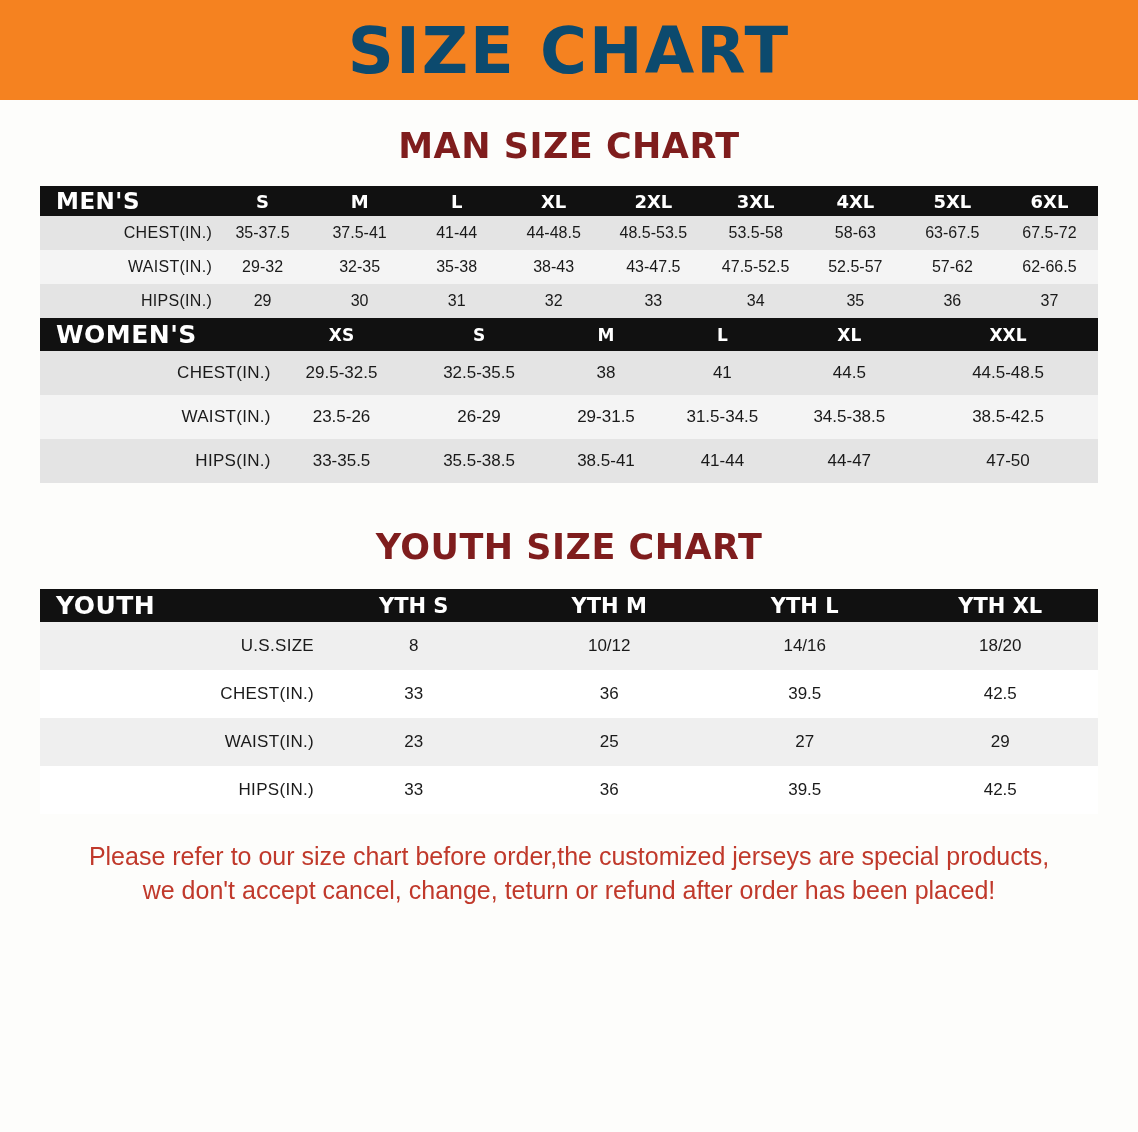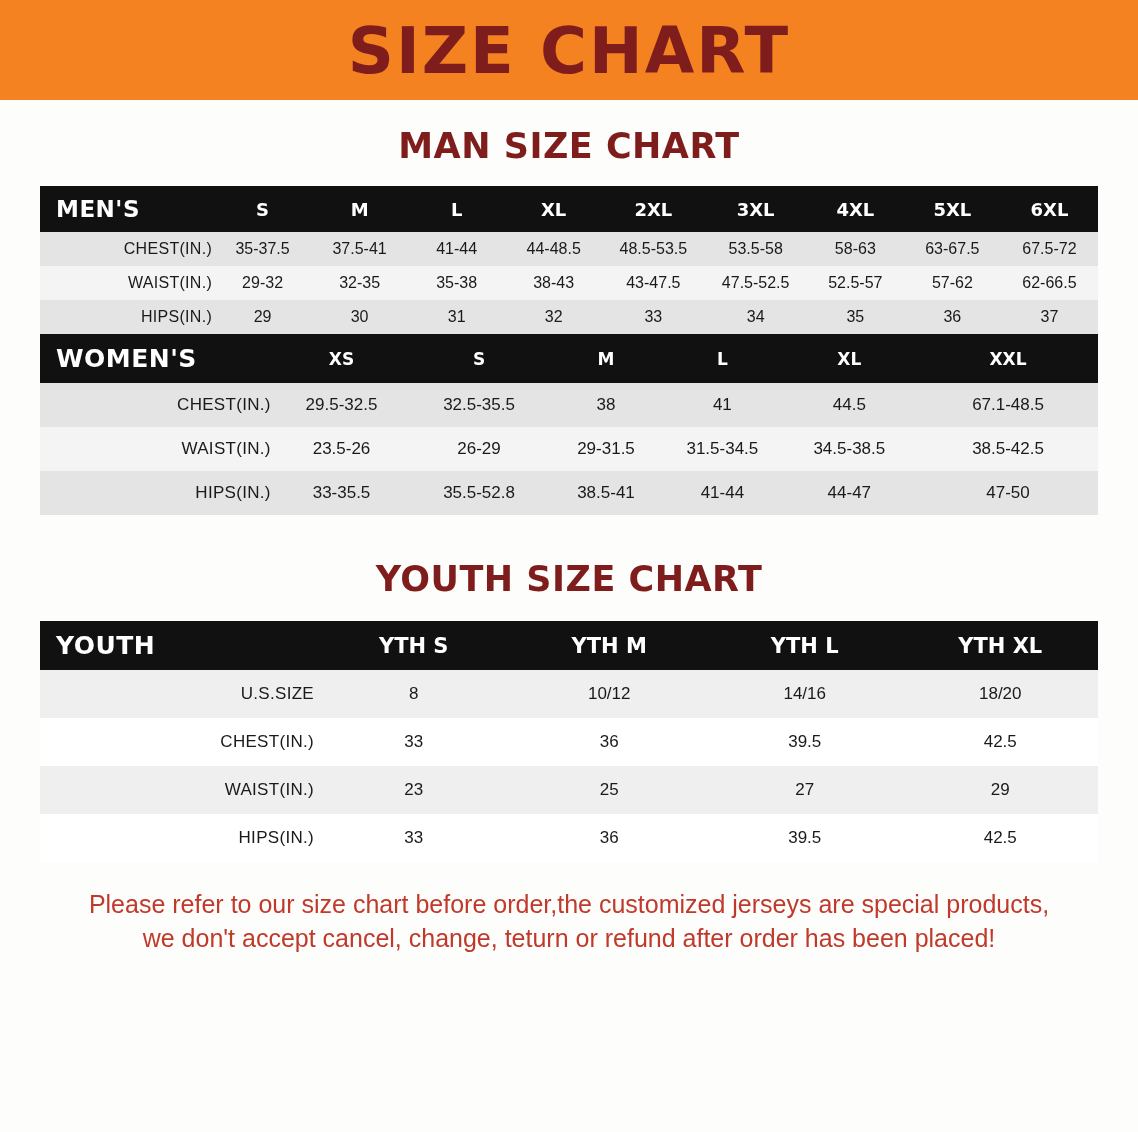--- a/index.html
+++ b/index.html
@@ -30,21 +30,21 @@
     background: #f58220;
     display: flex;
     align-items: center;
     justify-content: center;
   }
   .banner-title {
     font-family: "DejaVu Sans", sans-serif;
     font-weight: bold;
     font-size: 64px;
     letter-spacing: 2px;
-    color: #7f1d1d;
+    color: #0c4a6e;
     line-height: 1;
     margin-top: 2px;
   }
 
   
   .section-title {
     text-align: center;
     font-family: "DejaVu Sans", sans-serif;
     font-weight: bold;
     font-size: 35px;
@@ -64,21 +64,21 @@
     width: 100%;
     border-collapse: collapse;
     table-layout: fixed;
   }
   thead th {
     background: #111111;
     color: #ffffff;
     font-family: "DejaVu Sans", sans-serif;
     font-weight: bold;
     text-align: center;
-    padding: 10px 2px;
+    padding: 2px 2px;
   }
   thead th.rowhead {
     text-align: left;
     padding-left: 16px;
     font-size: 23px;
     letter-spacing: 0.5px;
   }
   tbody td {
     text-align: center;
     font-family: "Liberation Sans", sans-serif;
@@ -230,35 +230,35 @@
         </tr>
       </thead>
       <tbody>
         <tr class="band-a">
           <td class="rowhead">CHEST(IN.)</td>
           <td>29.5-32.5</td>
           <td>32.5-35.5</td>
           <td>38</td>
           <td>41</td>
           <td>44.5</td>
-          <td>67.1-48.5</td>
+          <td>44.5-48.5</td>
         </tr>
         <tr class="band-b">
           <td class="rowhead">WAIST(IN.)</td>
           <td>23.5-26</td>
           <td>26-29</td>
           <td>29-31.5</td>
           <td>31.5-34.5</td>
           <td>34.5-38.5</td>
           <td>38.5-42.5</td>
         </tr>
         <tr class="band-c">
           <td class="rowhead">HIPS(IN.)</td>
           <td>33-35.5</td>
-          <td>35.5-52.8</td>
+          <td>35.5-38.5</td>
           <td>38.5-41</td>
           <td>41-44</td>
           <td>44-47</td>
           <td>47-50</td>
         </tr>
       </tbody>
     </table>
   </div>
 
   <div class="section-title t-youth">YOUTH SIZE CHART</div>

